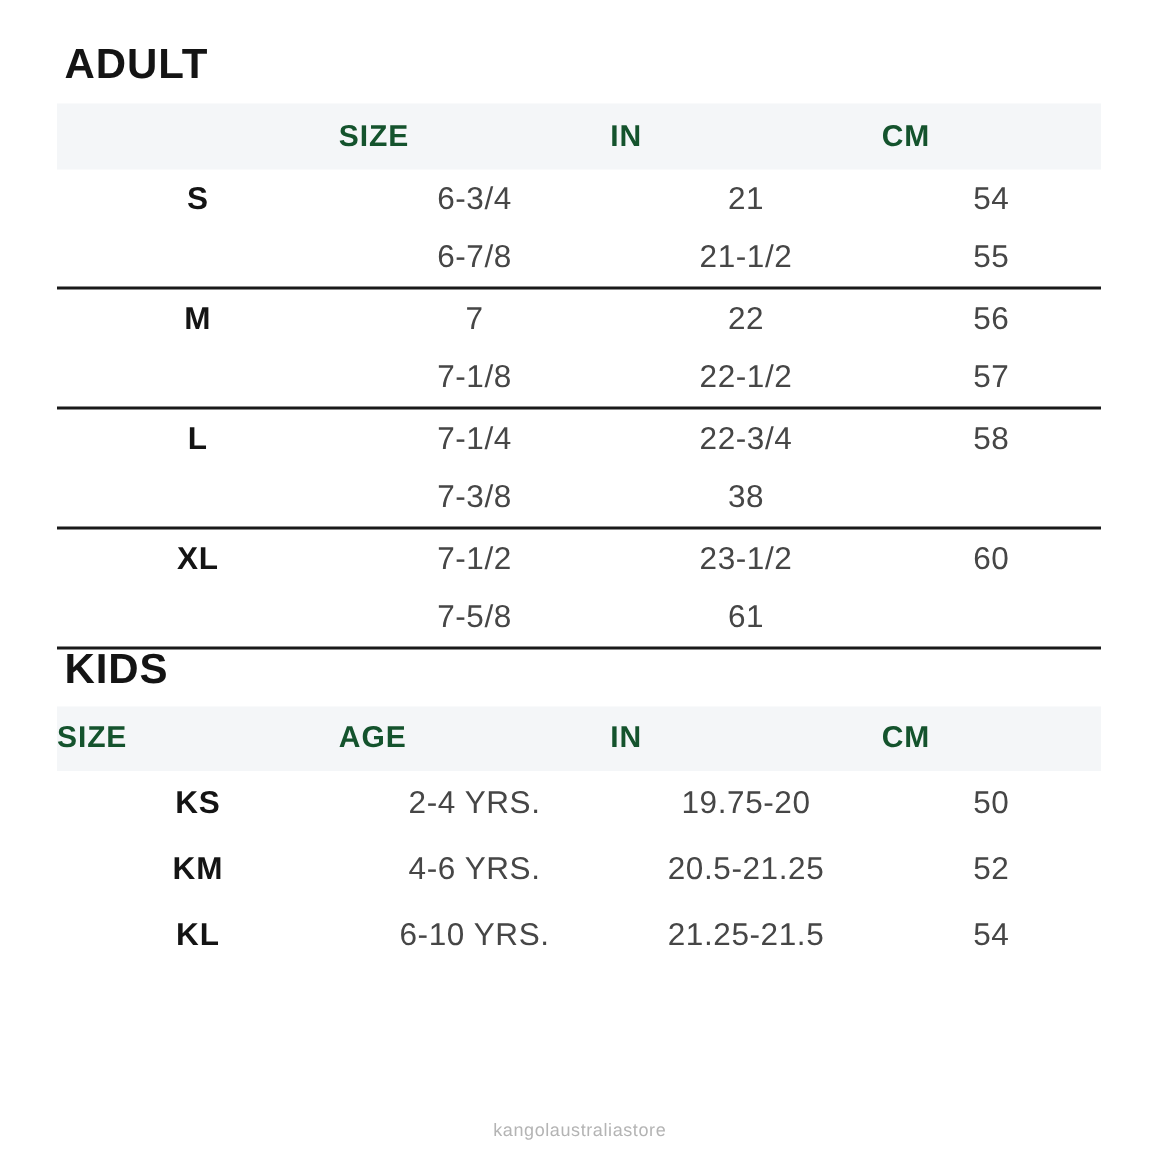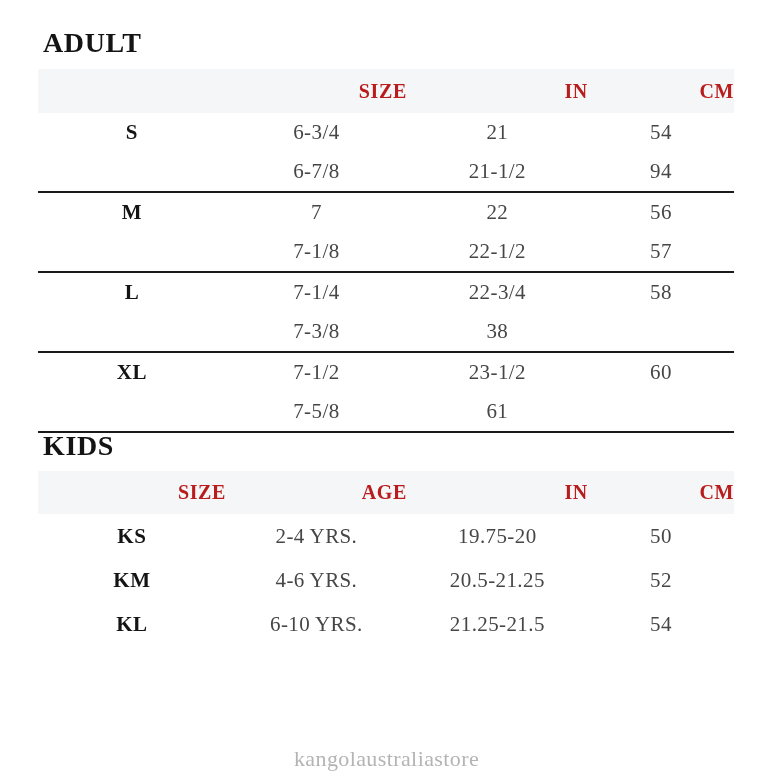--- a/index.html
+++ b/index.html
@@ -2,21 +2,21 @@
 <html><head>
 <meta charset="utf-8">
 <style>
   * { margin:0; padding:0; box-sizing:border-box; }
   html,body { background:#ffffff; }
   body {
     width:773px; height:773px;
     font-family:"Liberation Sans", sans-serif;
     position:relative; overflow:hidden;
   }
-  .sheet { width:773px; height:773px; position:relative; background:#ffffff;font-family:Liberation Serif, serif; }
+  .sheet { width:773px; height:773px; position:relative; background:#ffffff; }
 
   .section-title {
     font-size:28px; font-weight:700; letter-spacing:0.6px;
     color:#141414; line-height:26px;
     margin-left:43px;
   }
   .section-title.adult { padding-top:30px; }
   .section-title.kids  { }
 
   .size-table { width:696px; margin:13px 0 0 38px; }
@@ -24,23 +24,23 @@
   .trow {
     display:grid;
     grid-template-columns:27% 26% 26% 21%;
     align-items:center;
   }
   .thead-row {
     height:44px;
     background:#f4f6f8;
   }
   .th {
-    text-align:right;
+    text-align:left;
     font-size:20px; font-weight:700; letter-spacing:0.6px;
-    color:#b91c1c;
+    color:#14532d;
   }
   .adult-body .trow { height:39px; }
   .kids-body  .trow { height:44px; }
 
   .tgroup { border-bottom:2.5px solid #1a1a1a; }
 
   .td {
     text-align:center;
     font-size:21px; font-weight:400; letter-spacing:0.4px;
     color:#464646;
@@ -49,21 +49,21 @@
     font-size:21px; font-weight:700; letter-spacing:0.6px;
     color:#141414;
   }
 
   .kids-table { margin-top:12px; }
   .kids-table .thead-row { height:43px; }
 
   .watermark {
     position:absolute;
     top:746px; left:50%; transform:translateX(-50%);
-    font-size:22px; letter-spacing:0.4px;
+    font-size:12px; letter-spacing:0.4px;
     color:#b4b4b4; white-space:nowrap;
   }
 </style>
 </head>
 <body>
 
 <div class="sheet">
 
   <div class="section-title adult">ADULT</div>
 
@@ -81,21 +81,21 @@
         <div class="trow">
           <div class="td label">S</div>
           <div class="td">6-3/4</div>
           <div class="td">21</div>
           <div class="td">54</div>
         </div>
         <div class="trow">
           <div class="td label"></div>
           <div class="td">6-7/8</div>
           <div class="td">21-1/2</div>
-          <div class="td">94</div>
+          <div class="td">55</div>
         </div>
       </div>
 
       <div class="tgroup">
         <div class="trow">
           <div class="td label">M</div>
           <div class="td">7</div>
           <div class="td">22</div>
           <div class="td">56</div>
         </div>

